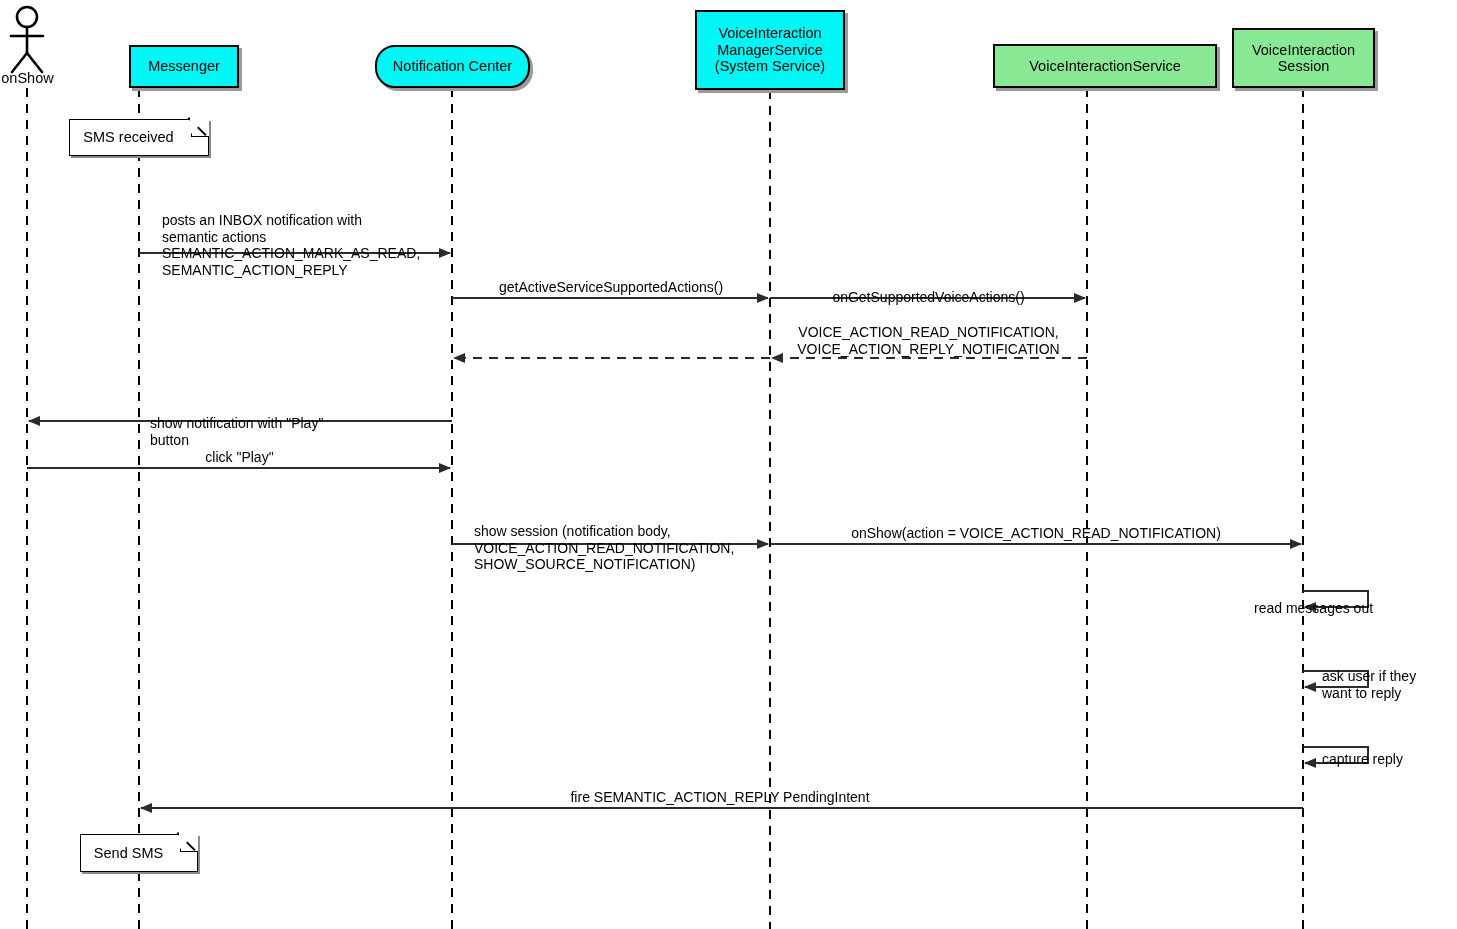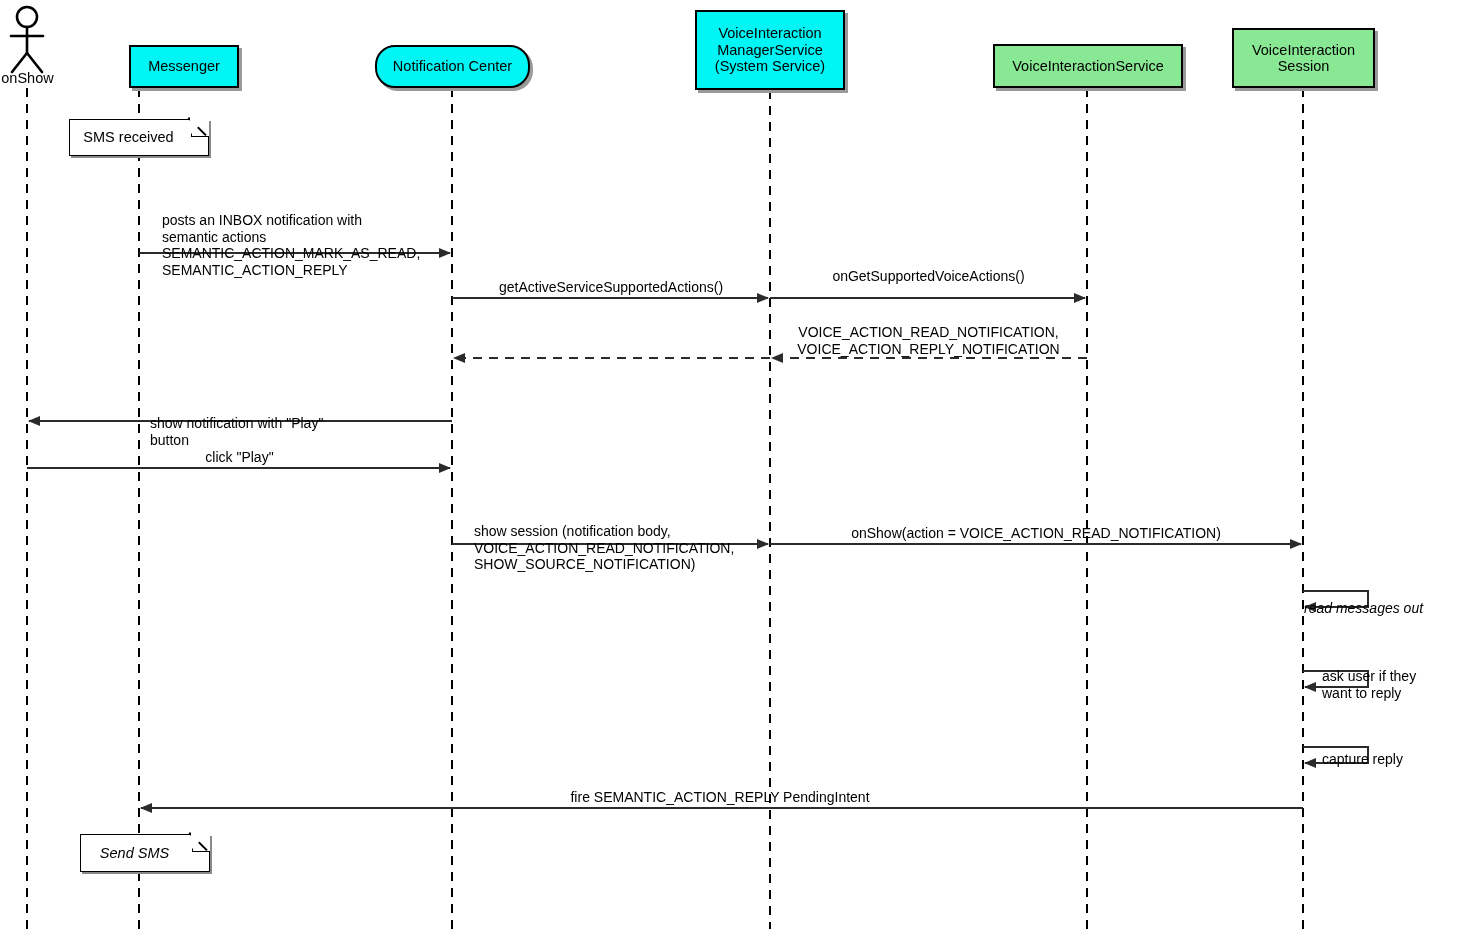--- a/index.html
+++ b/index.html
@@ -173,64 +173,64 @@
   <div class="actor-label" style="left:0px; top:70px; width:55px;">onShow</div>
 
   <div class="participant cyan" style="left:85px; top:45px; width:110px; height:43px;margin-left:44px;">Messenger</div>
 
   <div class="participant cyan" style="left:375px; top:45px; width:155px; height:43px;border-radius:20px;">Notification Center</div>
 
   <div class="participant cyan" style="left:695px; top:10px; width:150px; height:80px;">VoiceInteraction
 ManagerService
 (System Service)</div>
 
-  <div class="participant green" style="left:993px; top:44px; width:190px; height:44px;">VoiceInteractionService</div>
+  <div class="participant green" style="left:993px; top:44px; width:224px; height:44px;">VoiceInteractionService</div>
 
   <div class="participant green" style="left:1232px; top:28px; width:143px; height:60px;">VoiceInteraction
 Session</div>
 
   <div class="note" style="left:69px; top:119px; width:140px; height:37px;">
     <span>SMS received</span>
     <span class="fold">
       <span class="fold-diag"></span>
     </span>
   </div>
 
-  <div class="note" style="left:80px; top:834px; width:130px; height:38px;font-style:italic;">
+  <div class="note" style="left:80px; top:834px; width:118px; height:38px;">
     <span>Send SMS</span>
     <span class="fold">
       <span class="fold-diag"></span>
     </span>
   </div>
 
   <div class="msg-label left" style="left:162px; top:184px; width:330px;">posts an INBOX notification with
 semantic actions
 SEMANTIC_ACTION_MARK_AS_READ,
 SEMANTIC_ACTION_REPLY</div>
 
   <div class="msg-label center" style="left:452px; top:279px; width:318px;">getActiveServiceSupportedActions()</div>
 
-  <div class="msg-label center" style="left:770px; top:268px; width:317px;">onGetSupportedVoiceActions()</div>
+  <div class="msg-label center" style="left:770px; top:289px; width:317px;">onGetSupportedVoiceActions()</div>
 
   <div class="msg-label center" style="left:757px; top:324px; width:343px;">VOICE_ACTION_READ_NOTIFICATION,
 VOICE_ACTION_REPLY_NOTIFICATION</div>
 
   <div class="msg-label left" style="left:150px; top:387px; width:300px;">show notification with "Play"
 button</div>
 
   <div class="msg-label center" style="left:27px; top:449px; width:425px;">click "Play"</div>
 
   <div class="msg-label left" style="left:474px; top:495px; width:300px;">show session (notification body,
 VOICE_ACTION_READ_NOTIFICATION,
 SHOW_SOURCE_NOTIFICATION)</div>
 
   <div class="msg-label center" style="left:776px; top:525px; width:520px;">onShow(action = VOICE_ACTION_READ_NOTIFICATION)</div>
 
   <div class="msg-label center" style="left:400px; top:789px; width:640px;">fire SEMANTIC_ACTION_REPLY PendingIntent</div>
 
-  <div class="msg-label left" style="left:1304px; top:572px; width:135px;font-style:italic;">read messages out</div>
+  <div class="msg-label left" style="left:1254px; top:572px; width:135px;">read messages out</div>
 
   <div class="msg-label left" style="left:1322px; top:640px; width:125px;">ask user if they
 want to reply</div>
 
   <div class="msg-label left" style="left:1322px; top:723px; width:125px;">capture reply</div>
 
 </div>
 
 </body></html>

